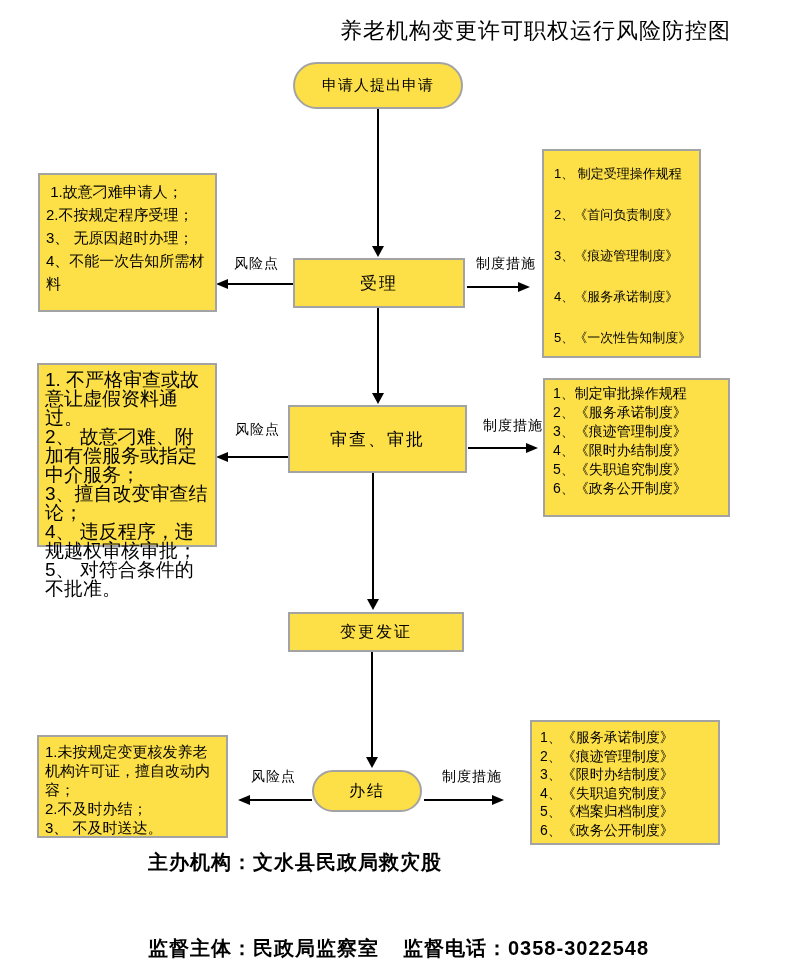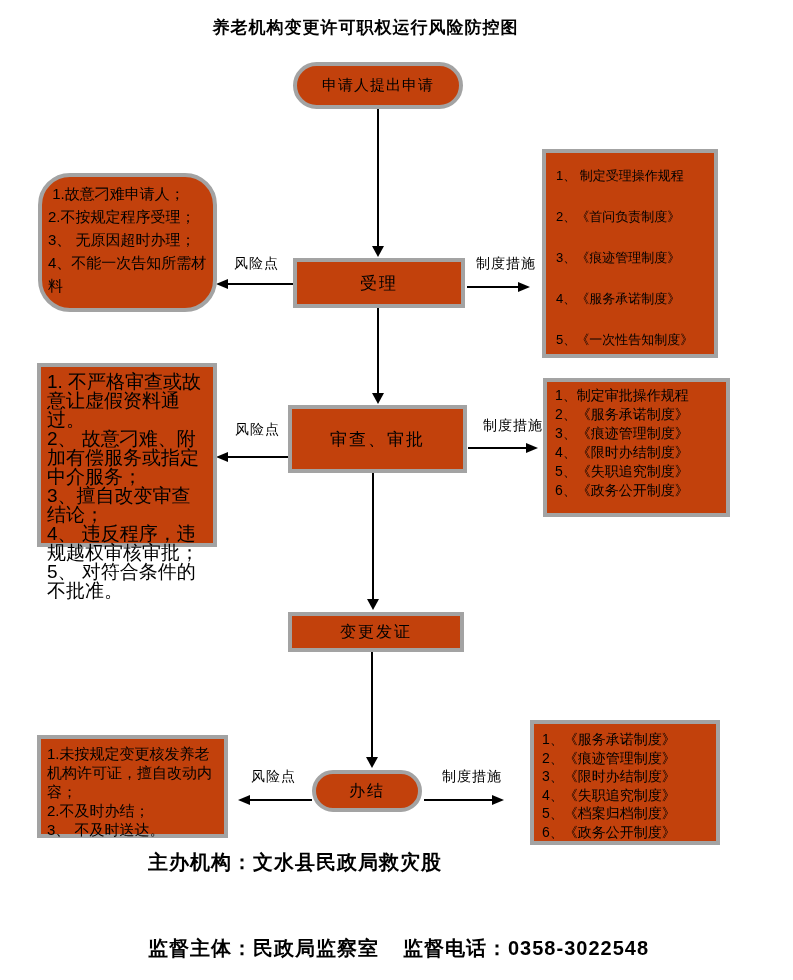--- a/index.html
+++ b/index.html
@@ -2,24 +2,24 @@
 <html><head>
 <meta charset="utf-8">
 <style>
   html,body{margin:0;padding:0;background:#ffffff;}
   .page{
     position:relative;width:793px;height:980px;background:#ffffff;
     font-family:"Liberation Sans","DejaVu Sans",sans-serif;color:#000;
     overflow:hidden;
   }
   .title{
-    position:absolute;top:16px;left:0;width:731px;text-align:center;
-    font-size:17px;font-weight:bold;letter-spacing:1px;
+    position:absolute;top:16px;left:0;width:731px;text-align:right;
+    font-size:22px;font-weight:normal;letter-spacing:1px;
   }
-  .box{position:absolute;border:4px solid #a3a3a3;background:#c2410c;box-sizing:border-box;}
+  .box{position:absolute;border:2px solid #a3a3a3;background:#fde047;box-sizing:border-box;}
   .node{display:flex;align-items:center;justify-content:center;}
   .stadium{border-radius:26px;}
   .node-label{font-size:17px;letter-spacing:2px;}
   .start-label{font-size:15px;letter-spacing:1px;}
   .textbox{padding:5px 6px;box-sizing:border-box;}
   .risk1 .line{font-size:15px;line-height:23px;white-space:pre-wrap;}
   .risk2 .line{font-size:19px;line-height:19px;white-space:pre-wrap;}
   .risk3 .line{font-size:15px;line-height:19px;white-space:pre-wrap;}
   .meas1 .line{font-size:13px;line-height:41px;white-space:pre-wrap;}
   .meas2 .line{font-size:14px;line-height:19px;white-space:pre-wrap;}
@@ -52,28 +52,28 @@
   </div>
 
   <div class="arrow-label" style="left:226px;top:255px;">风险点</div>
   <div class="hline" style="left:228px;top:283px;width:65px;"></div>
   <div class="ah-left" style="left:216px;top:279px;"></div>
 
   <div class="arrow-label" style="left:468px;top:255px;">制度措施</div>
   <div class="hline" style="left:467px;top:286px;width:52px;"></div>
   <div class="ah-right" style="left:518px;top:282px;"></div>
 
-  <div class="box textbox risk1" style="left:38px;top:173px;width:179px;height:139px;border-radius:32px;">
+  <div class="box textbox risk1" style="left:38px;top:173px;width:179px;height:139px;">
     <div class="line"> 1.故意刁难申请人；</div>
     <div class="line">2.不按规定程序受理；</div>
     <div class="line">3、 无原因超时办理；</div>
     <div class="line">4、不能一次告知所需材料</div>
   </div>
 
-  <div class="box textbox meas1" style="left:542px;top:149px;width:176px;height:209px;padding:2px 4px 4px 10px;">
+  <div class="box textbox meas1" style="left:542px;top:149px;width:159px;height:209px;padding:2px 4px 4px 10px;">
     <div class="line">1、 制定受理操作规程</div>
     <div class="line">2、《首问负责制度》</div>
     <div class="line">3、《痕迹管理制度》</div>
     <div class="line">4、《服务承诺制度》</div>
     <div class="line">5、《一次性告知制度》</div>
   </div>
 
   <div class="vline" style="left:377px;top:308px;height:87px;"></div>
   <div class="ah-down" style="left:371.5px;top:393px;"></div>
 

